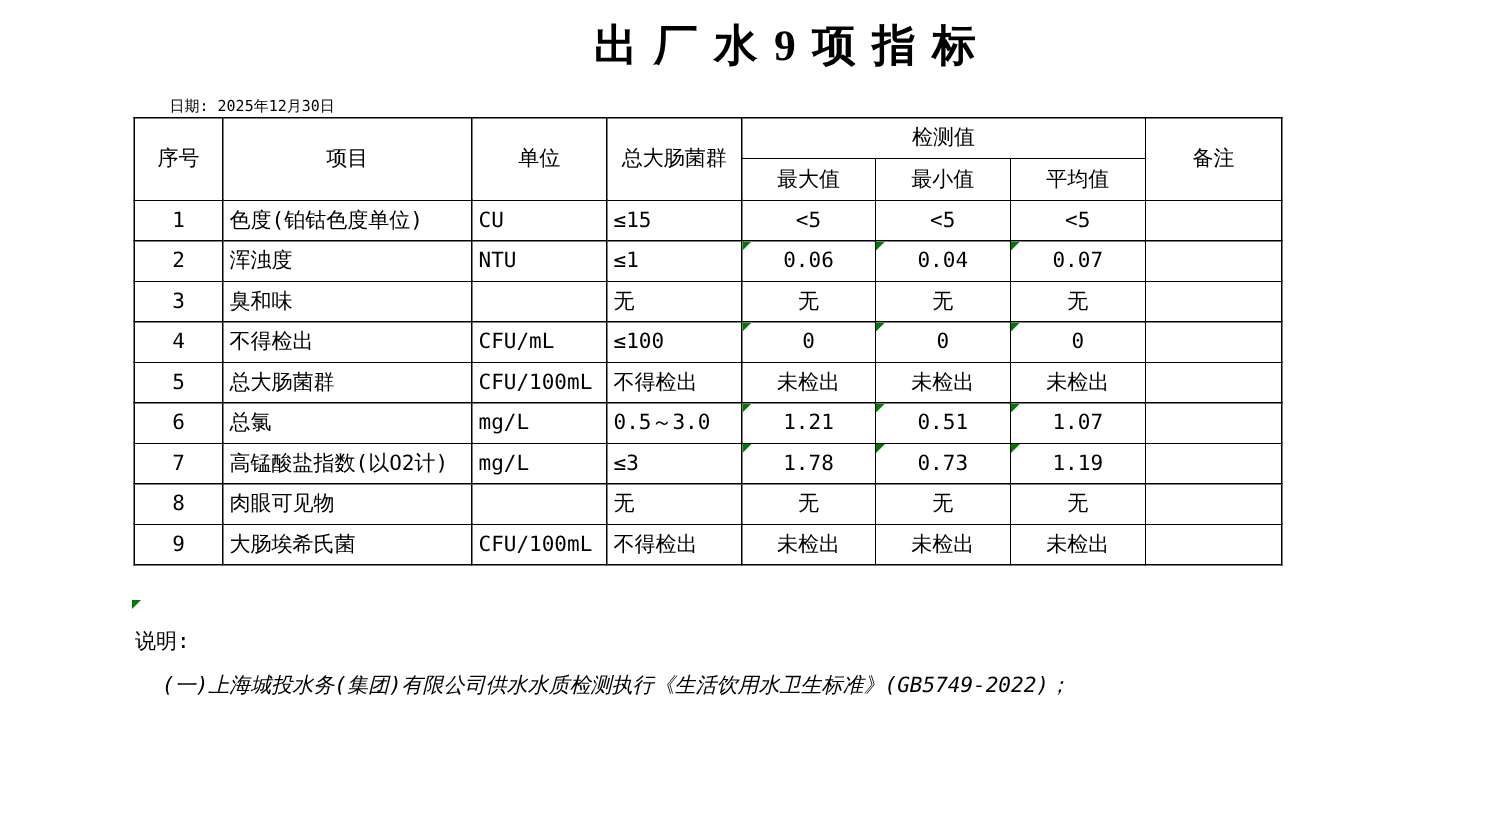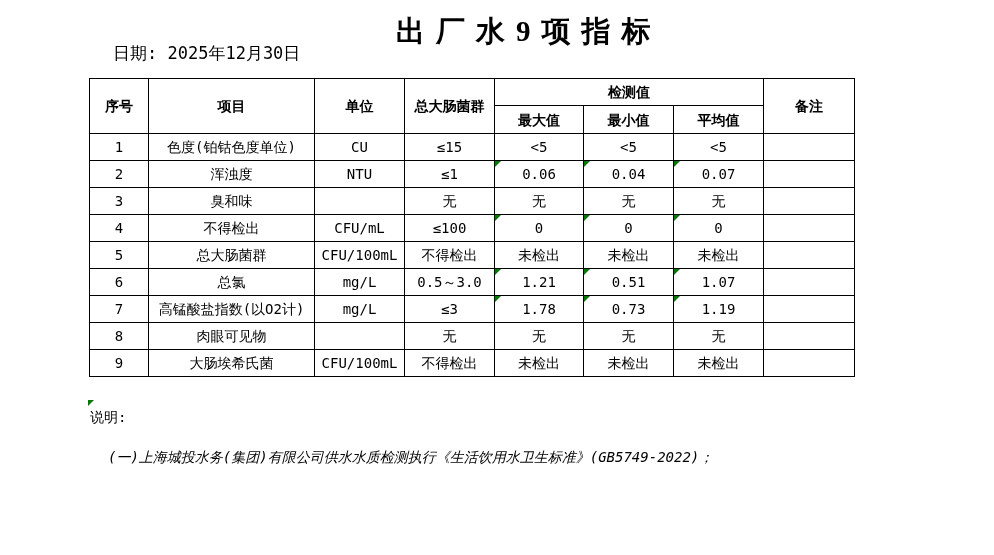--- a/index.html
+++ b/index.html
@@ -8,49 +8,49 @@
     font-family:"DejaVu Sans Mono","Liberation Mono",monospace;
     position:relative;overflow:hidden;
   }
   .page-title{
     position:absolute;left:382px;top:0;margin:14px;
     font-family:"Liberation Serif","DejaVu Serif",serif;
     font-size:29px;font-weight:bold;letter-spacing:11px;
     line-height:34px;white-space:nowrap;
   }
   .report-date{
-    position:absolute;left:113px;top:44px;
-    font-size:17px;line-height:18px;white-space:nowrap;
+    position:absolute;left:113px;top:63px;
+    font-size:10px;line-height:18px;white-space:nowrap;
   }
   table.report{
     position:absolute;left:89px;top:78px;
     border-collapse:collapse;table-layout:fixed;
   }
   table.report th,table.report td{
     border:1px solid #000000;
     font-size:14px;line-height:16px;
     padding:0 4px;white-space:nowrap;overflow:hidden;
     position:relative;background:#ffffff;
   }
-  table.report thead th{font-weight:bold;text-align:center;}
+  table.report thead th{font-weight:normal;text-align:center;}
   table.report thead tr.hrow1 th{height:26px;}
   table.report thead tr.hrow2 th{height:27px;}
   table.report tbody td{height:26px;font-weight:normal;}
   td.c-no{text-align:center;}
-  td.c-item,td.c-unit,td.c-limit{text-align:center;}
+  td.c-item,td.c-unit,td.c-limit{text-align:left;}
   td.c-val{text-align:center;}
   td.c-remark{text-align:left;}
   
   .flagged::before{
     content:"";position:absolute;left:0;top:0;width:6px;height:6px;
     background:#007a00;clip-path:polygon(0 0,100% 0,0 100%);
   }
   .flag-float{position:absolute;left:88px;top:400px;width:7px;height:7px;}
   .notes-label{
-    position:absolute;left:90px;top:408px;
+    position:absolute;left:90px;top:419px;
     font-size:14px;line-height:18px;white-space:nowrap;
   }
   .notes{
     position:absolute;left:108px;top:448px;
     font-size:14px;line-height:18px;white-space:nowrap;font-style:italic;
   }
 </style>
 </head>
 <body>
 

